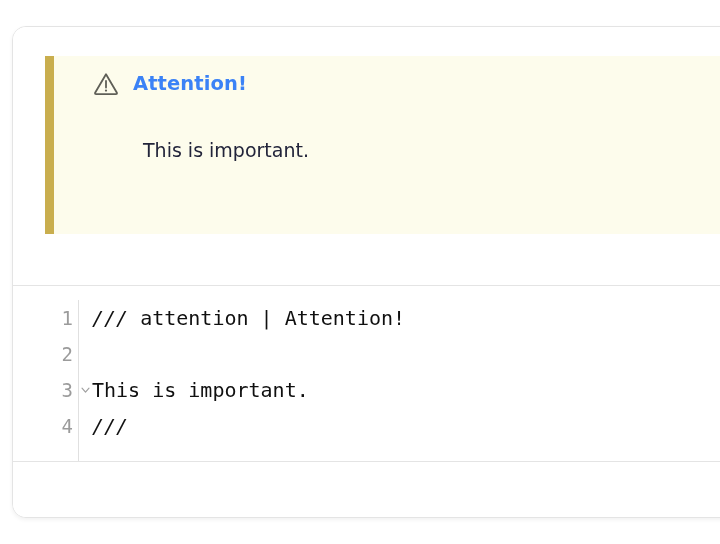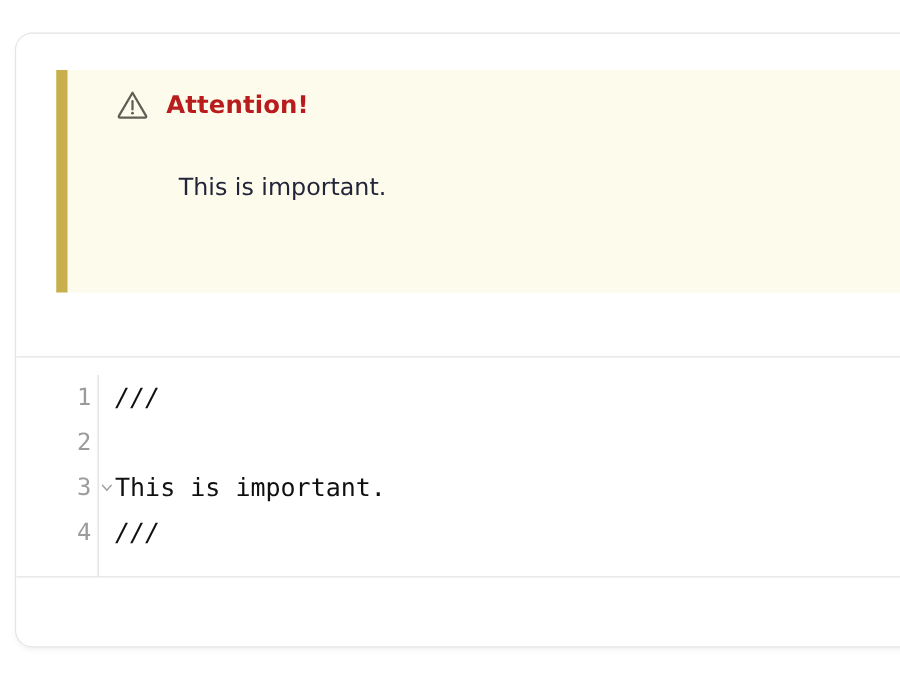--- a/index.html
+++ b/index.html
@@ -70,21 +70,21 @@
     width: 28px;
     height: 28px;
     display: block;
     flex: 0 0 auto;
   }
 
   .admonition-title {
     font-family: "DejaVu Sans", sans-serif;
     font-size: 19.5px;
     font-weight: 700;
-    color: #b91c1c;
+    color: #3b82f6;
     letter-spacing: 0.1px;
     line-height: 1;
     white-space: nowrap;
   }
 
   .admonition-body {
     position: absolute;
     left: 89px;
     top: 82px;
     font-family: "DejaVu Sans", sans-serif;
@@ -235,21 +235,21 @@
 
           <div class="gutter-row">
             <span class="ln">4</span>
           </div>
 
         </div>
 
         <div class="code-lines">
 
           <div class="code-row">
-            <span class="code-tok fence">///</span>
+            <span class="code-tok fence">///</span><span class="code-tok"> attention | Attention!</span>
           </div>
 
           <div class="code-row">
             <span class="code-tok"></span>
           </div>
 
           <div class="code-row">
             <span class="code-tok">This is important.</span>
           </div>
 

